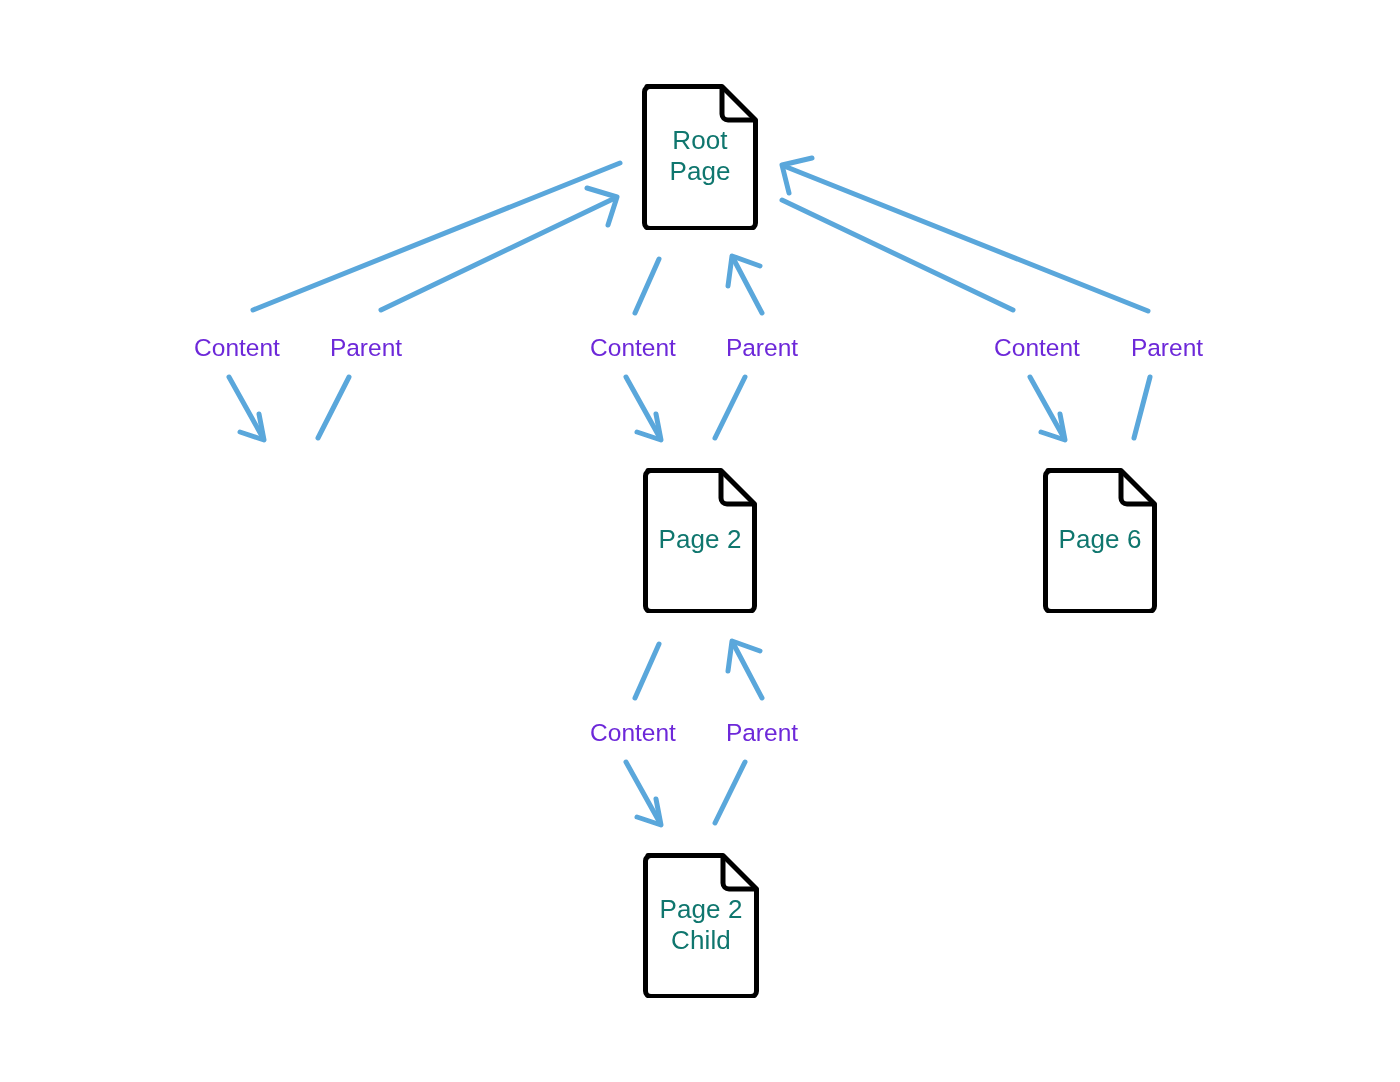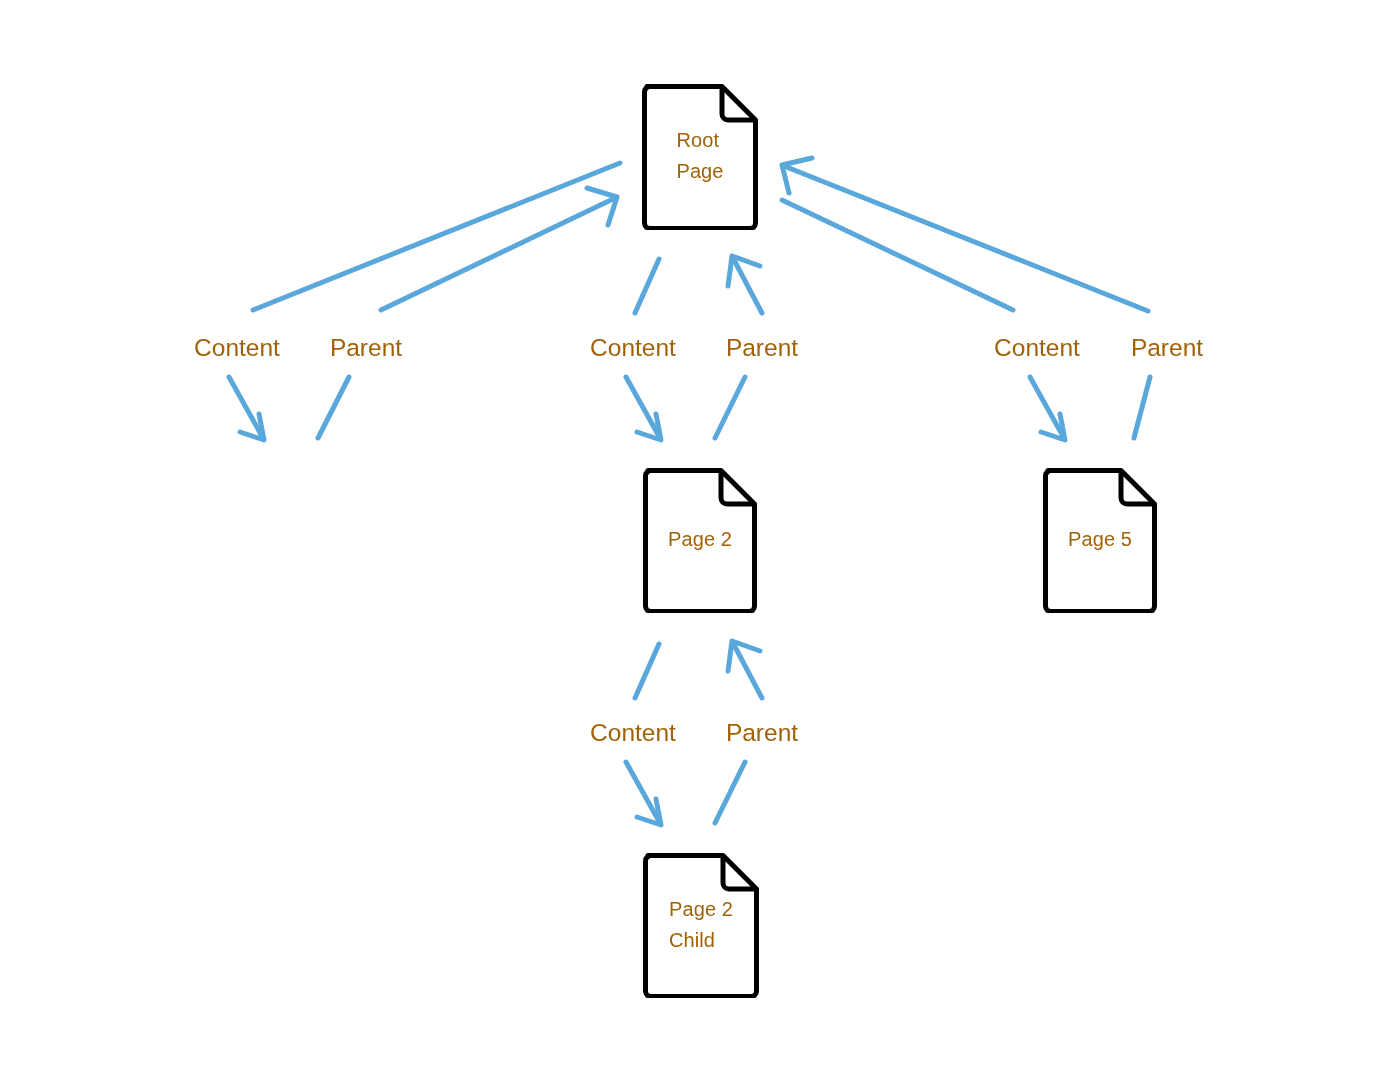--- a/index.html
+++ b/index.html
@@ -35,31 +35,31 @@
   }
   .node-label {
     position: absolute;
     left: 0;
     top: 0;
     width: 100%;
     height: 100%;
     display: flex;
     align-items: center;
     justify-content: center;
-    text-align: left;
-    color: #a16207;
-    font-size: 20px;
+    text-align: center;
+    color: #0f766e;
+    font-size: 26px;
     line-height: 31px;
     letter-spacing: 0.1px;
     white-space: pre-line;
     font-family: "Liberation Sans", sans-serif;
   }
   .edge-label {
     position: absolute;
-    color: #a16207;
+    color: #6d28d9;
     font-size: 24.5px;
     line-height: 28px;
     white-space: nowrap;
     font-family: "Liberation Sans", sans-serif;
     transform: translate(-50%, -50%);
   }
 </style>
 </head>
 <body>
 
@@ -165,21 +165,21 @@
   </div>
 
   <div class="node" style="left:1041px; top:466px; width:118px; height:147px;">
     <svg width="118" height="147" viewBox="0 0 118 147" xmlns="http://www.w3.org/2000/svg">
       <path d="M 7 4.5 L 80 4.5 L 113.5 38 L 113.5 140 
                A 5.5 5.5 0 0 1 108 145.5 L 10 145.5 
                A 5.5 5.5 0 0 1 4.5 140 L 4.5 10 
                A 5.5 5.5 0 0 1 10 4.5 Z" fill="#ffffff" stroke="#000000" stroke-width="5" stroke-linejoin="round"></path>
       <path d="M 80 5 L 80 32 A 6 6 0 0 0 86 38 L 113 38" fill="none" stroke="#000000" stroke-width="5" stroke-linejoin="round"></path>
     </svg>
-    <div class="node-label">Page 5</div>
+    <div class="node-label">Page 6</div>
   </div>
 
   <div class="node" style="left:641px; top:851px; width:120px; height:147px;">
     <svg width="120" height="147" viewBox="0 0 120 147" xmlns="http://www.w3.org/2000/svg">
       <path d="M 7 4.5 L 82 4.5 L 115.5 38 L 115.5 140 
                A 5.5 5.5 0 0 1 110 145.5 L 10 145.5 
                A 5.5 5.5 0 0 1 4.5 140 L 4.5 10 
                A 5.5 5.5 0 0 1 10 4.5 Z" fill="#ffffff" stroke="#000000" stroke-width="5" stroke-linejoin="round"></path>
       <path d="M 82 5 L 82 32 A 6 6 0 0 0 88 38 L 115 38" fill="none" stroke="#000000" stroke-width="5" stroke-linejoin="round"></path>
     </svg>

